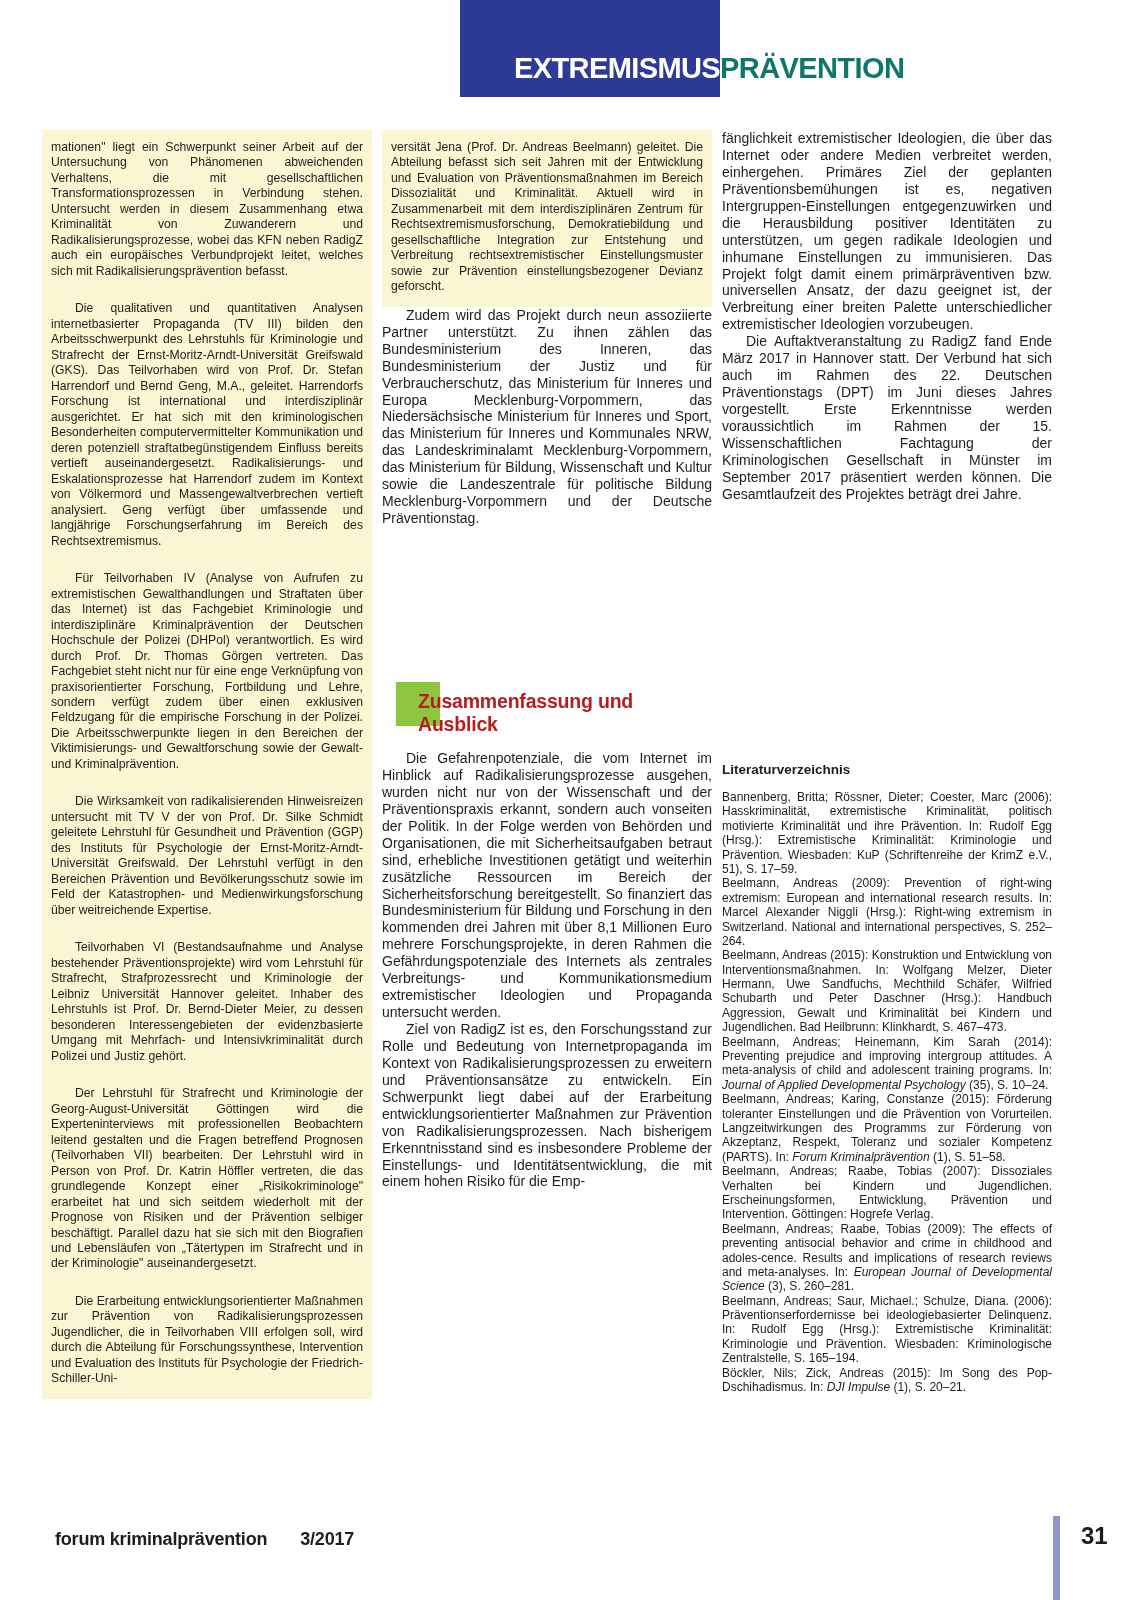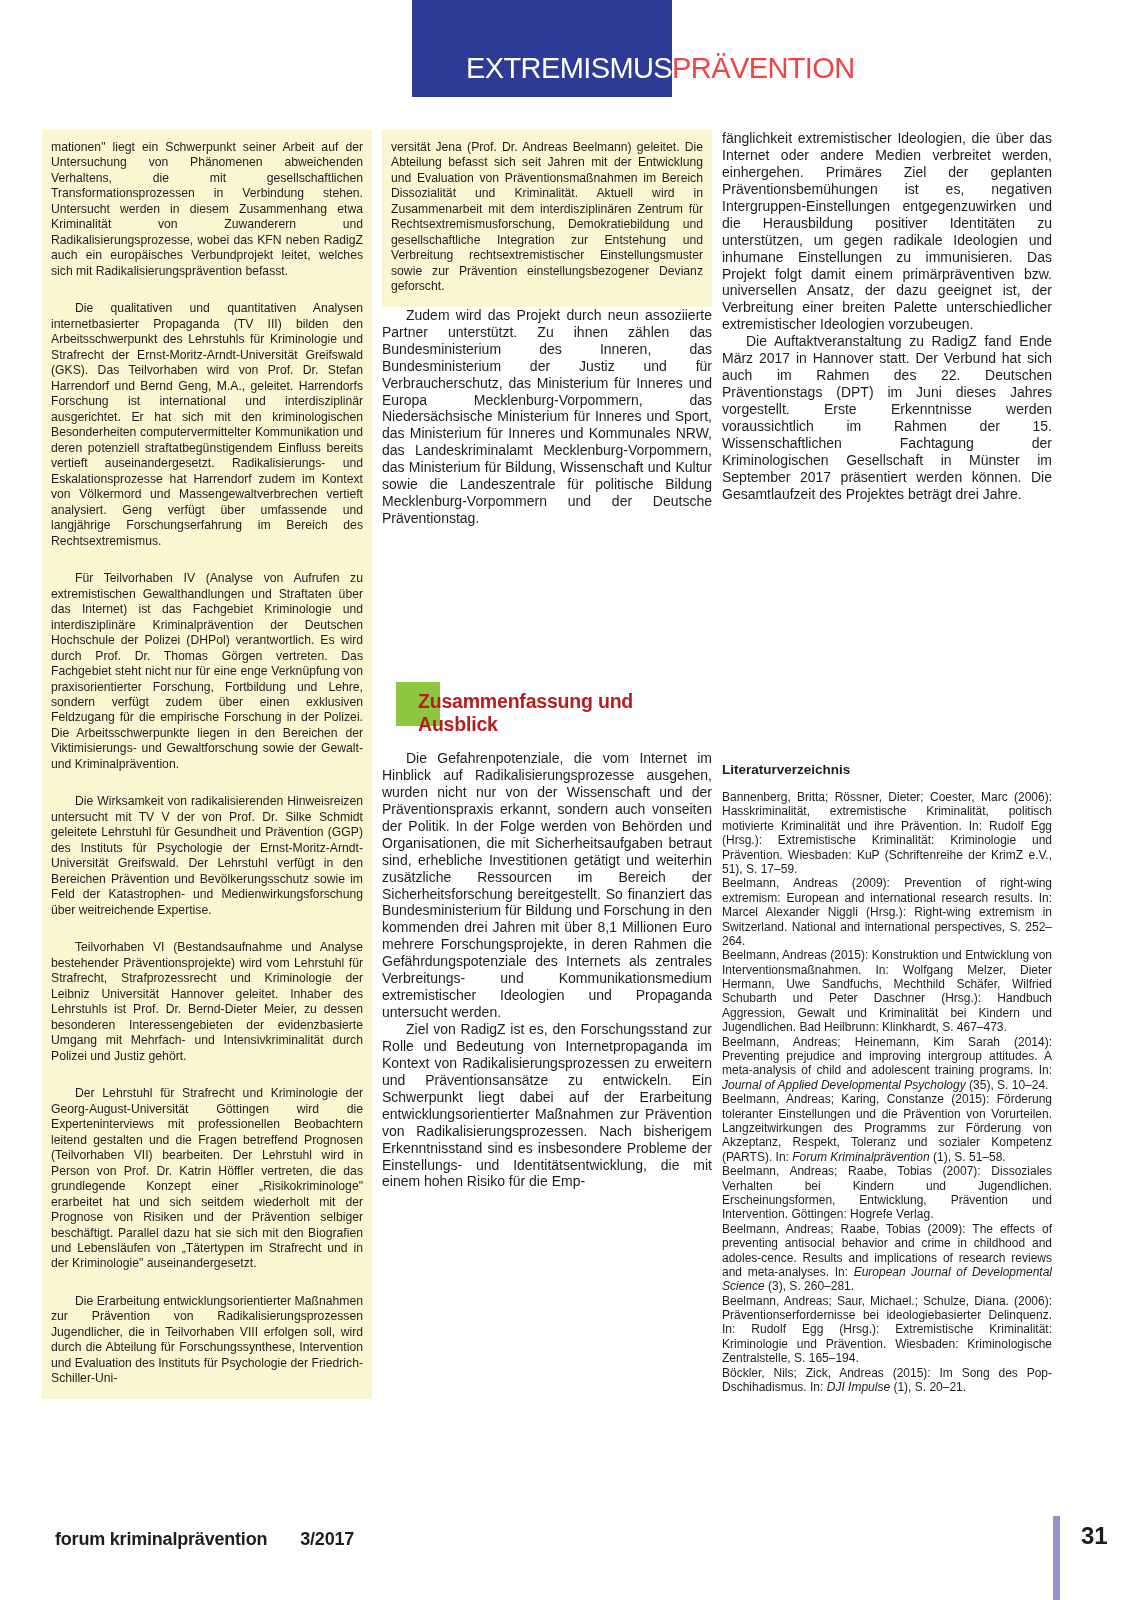--- a/index.html
+++ b/index.html
@@ -3,29 +3,29 @@
 <meta charset="utf-8">
 <style>
   html,body{margin:0;padding:0;}
   body{
     width:1132px;height:1600px;position:relative;overflow:hidden;
     background:#ffffff;color:#1d1d1b;
     font-family:"Liberation Sans","DejaVu Sans",sans-serif;
   }
   
   .title-wrap{
-    position:absolute;top:0;left:412px;height:97px;
+    position:absolute;top:0;left:460px;height:97px;
     display:flex;align-items:flex-end;white-space:nowrap;
-    font-weight:400;font-size:29px;letter-spacing:-0.6px;justify-content:flex-end;
+    font-weight:700;font-size:29px;letter-spacing:-0.6px;justify-content:flex-end;
   }
   .title-box{
     background:#2d3a96;height:97px;display:flex;align-items:flex-end;
     padding:0 0 12px 54px;color:#ffffff;
   }
-  .title-rest{color:#ef4444;padding-bottom:12px;}
+  .title-rest{color:#0f766e;padding-bottom:12px;}
   
   .columns{position:absolute;top:130px;left:42px;width:1010px;display:flex;gap:10px;}
   .col{width:330px;position:relative;}
   .col p{margin:0;text-align:justify;}
   .highlight{
     background:#fbf6d2;padding:10px 9px 12px;line-height:1.27;
     font-size:12.2px;margin-bottom:20px;
   }
   .col-left .highlight:last-child{margin-bottom:0;}
   .indent{text-indent:24px;}

